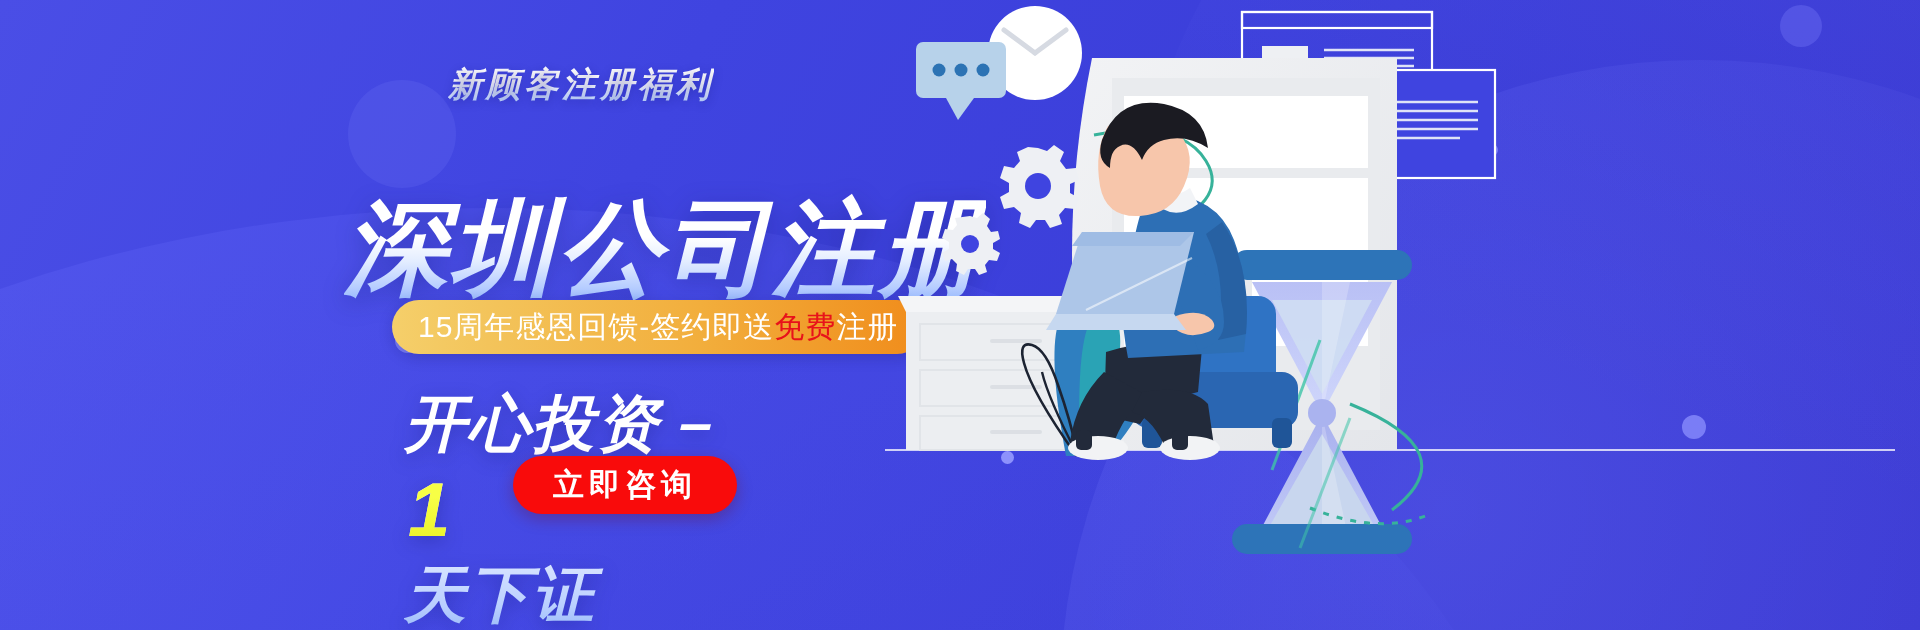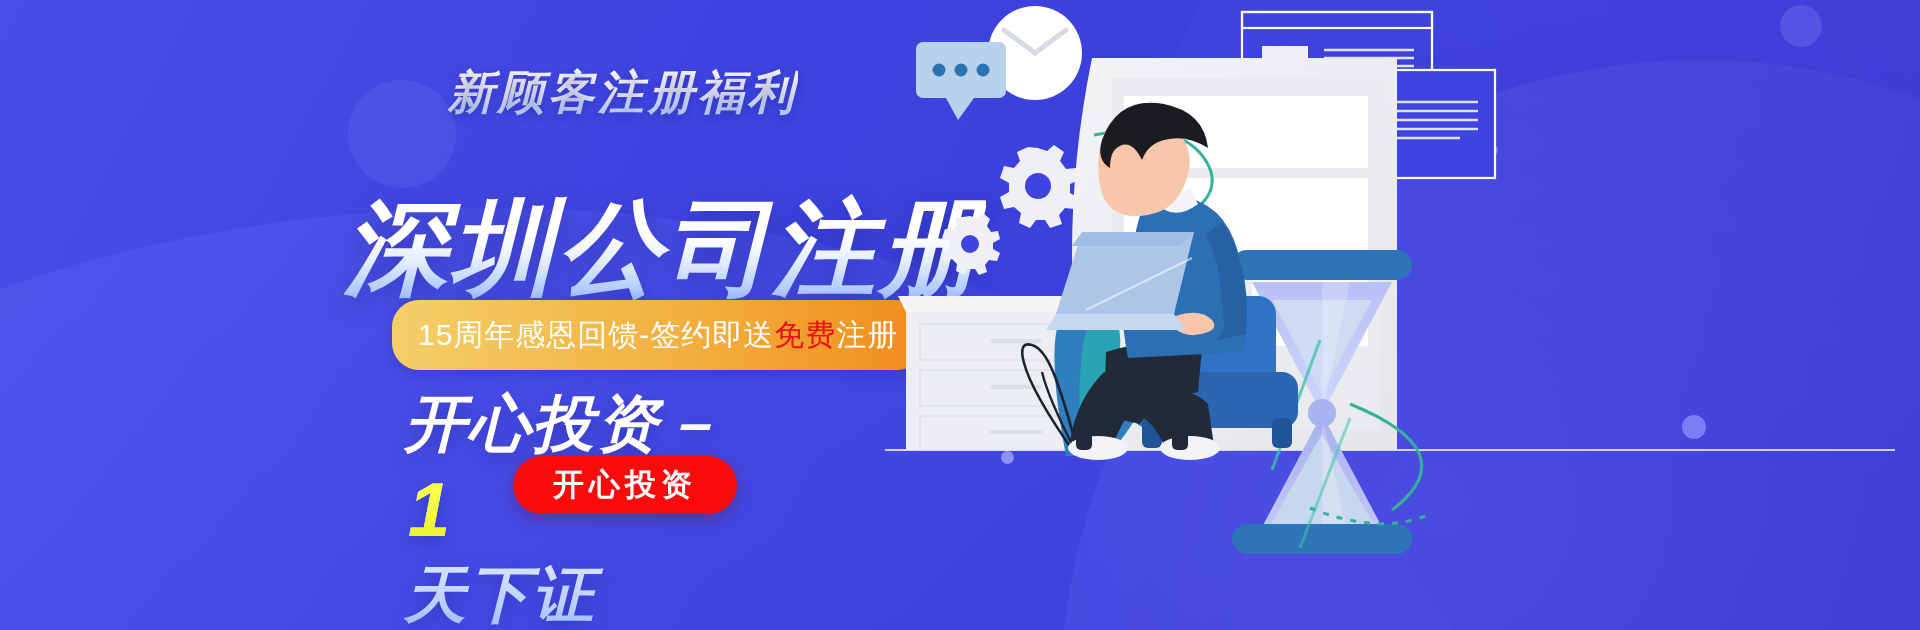--- a/index.html
+++ b/index.html
@@ -31,40 +31,40 @@
     background:linear-gradient(200deg,rgba(118,122,255,.18),rgba(118,122,255,0) 62%);
   }
   .soft-circle{position:absolute;border-radius:50%;background:rgba(130,134,255,.30);}
   .dot{position:absolute;border-radius:50%;background:rgba(140,144,255,.75);}
 
   
   .copy{position:absolute;left:0;top:0;width:1070px;height:630px;}
 
   .kicker{
     position:absolute;left:448px;top:62px;
-    font-size:46px;font-weight:bold;font-style:italic;letter-spacing:4px;
+    font-size:34px;font-weight:bold;font-style:italic;letter-spacing:4px;
     color:#fff;
     background:linear-gradient(180deg,#ffffff 44%,#cfe0ff 76%,#a9c7ff 100%);
     -webkit-background-clip:text;background-clip:text;-webkit-text-fill-color:transparent;
     text-shadow:0 3px 10px rgba(20,24,120,.30);
     white-space:nowrap;
   }
   .headline{
     position:absolute;left:344px;top:122px;
     font-size:104px;font-weight:bold;font-style:italic;letter-spacing:3px;
     line-height:1.08;
     background:linear-gradient(180deg,#ffffff 40%,#e3edff 62%,#b5ccff 86%,#8fb4fb 100%);
     -webkit-background-clip:text;background-clip:text;-webkit-text-fill-color:transparent;
     filter:drop-shadow(0 6px 12px rgba(18,22,110,.35));
     white-space:nowrap;
   }
 
   .pill{
     position:absolute;left:392px;top:300px;
-    height:54px;padding:8px 26px;border-radius:27px;
+    height:54px;padding:0 26px;border-radius:27px;
     display:flex;align-items:center;justify-content:center;
     background:linear-gradient(90deg,#f5cf6a 0%,#f3c45b 18%,#f2ae3c 58%,#f08c1b 100%);
     box-shadow:0 4px 14px rgba(20,18,90,.22);
     white-space:nowrap;
   }
   .pill-text{font-size:30px;color:#ffffff;letter-spacing:1px;font-weight:500;}
   .pill-hl{color:#e8121a;font-weight:normal;}
 
   .tagline{
     position:absolute;left:404px;top:382px;
@@ -123,21 +123,21 @@
       <span class="pill-text pill-hl">免费</span>
       <span class="pill-text">注册</span>
     </div>
 
     <div class="tagline">
       <span>开心投资－</span>
       <span class="tag-num">1</span>
       <span>天下证</span>
     </div>
 
-    <button class="cta">开心投资</button>
+    <button class="cta">立即咨询</button>
   </div>
 
   <div class="scene">
     <svg width="1040" height="630" viewBox="0 0 1040 630">
 
       <defs>
         <linearGradient id="gHourTop" x1="0" y1="0" x2="0" y2="1">
           <stop offset="0%" stop-color="#b9c0f5"></stop>
           <stop offset="100%" stop-color="#cfd6fb"></stop>
         </linearGradient>

